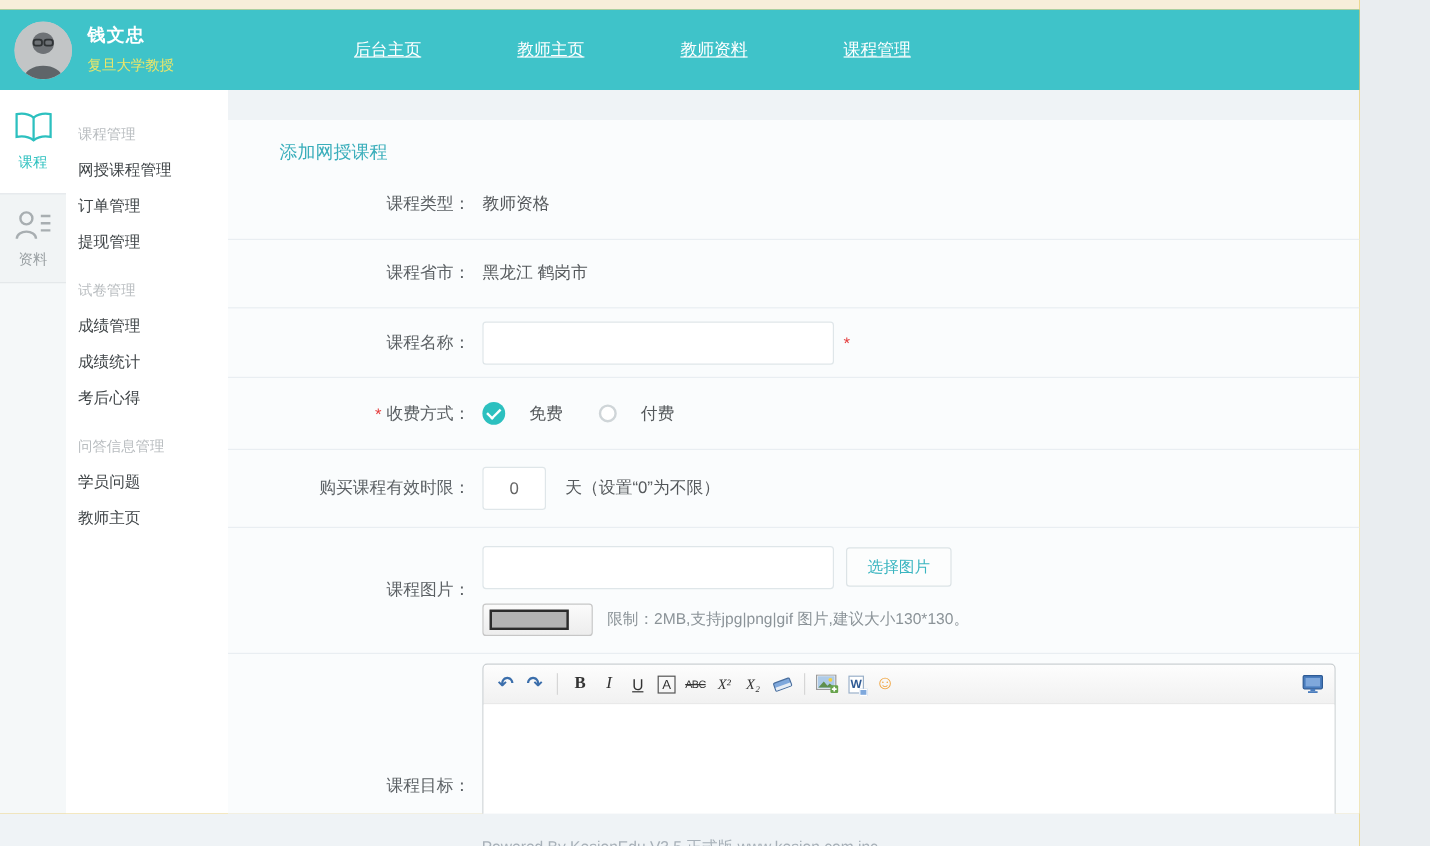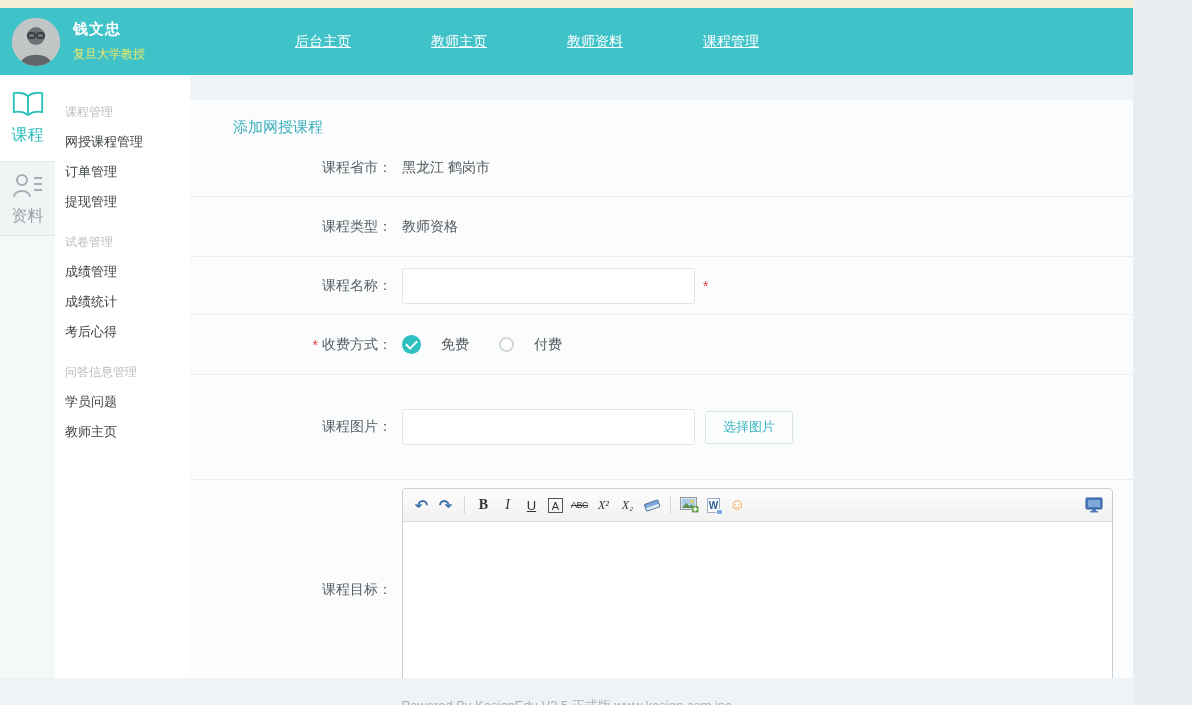--- a/index.html
+++ b/index.html
@@ -16,21 +16,21 @@
   .user-name { color:#fff; font-size:15px; font-weight:bold; letter-spacing:1px; }
   .user-role { color:#ece668; font-size:12px; margin-top:7px; }
   .topnav { display:flex; gap:80px; margin-left:150px; }
   .topnav .nav-item { color:#fff; font-size:14px; cursor:pointer; white-space:nowrap;text-decoration:underline; }
   
   .body { display:flex; height:603px; }
   .icon-col { width:55px; background:#f5f8f9; flex:none; }
   .icon-tab { display:flex; flex-direction:column; align-items:center; justify-content:center; gap:7px; cursor:pointer; }
   .icon-tab.course { height:86px; background:#fff; color:#2cc0bf; }
   .icon-tab.profile { height:75px; background:#f1f4f5; border-top:1px solid #e4e8ea; border-bottom:1px solid #e4e8ea; color:#9aa0a3; }
-  .icon-tab .tab-label { font-size:16px; }
+  .icon-tab .tab-label { font-size:12px; }
   .menu-col { width:135px; background:#fff; flex:none; padding:22px 0 0 10px; }
   .menu-header { color:#b9bdc0; font-size:12px; line-height:30px; }
   .menu-header + .menu-header, .menu-item + .menu-header { margin-top:10px; }
   .menu-item { color:#3f4447; font-size:13px; line-height:30px; cursor:pointer; }
   
   .content { flex:1; background:#eff3f6; }
   .panel { margin-top:25px; background:#fafcfd; height:578px; }
   .page-title { color:#3aaebb; font-size:15px; font-weight:normal; padding:18px 0 0 43px; height:40px; }
   .form-row { display:flex; border-bottom:1px solid #e9eef2; }
   .row-label { width:202px; flex:none; display:flex; align-items:center; justify-content:flex-end; color:#5c6165; font-size:14px; gap:4px; text-align:right; }
@@ -138,28 +138,28 @@
       <div class="menu-item">考后心得</div>
       <div class="menu-header">问答信息管理</div>
       <div class="menu-item">学员问题</div>
       <div class="menu-item">教师主页</div>
     </aside>
 
     <main class="content">
       <div class="panel">
         <h2 class="page-title">添加网授课程</h2>
 
+        <div class="form-row r-type">
+          <div class="row-label">课程类型：</div>
+          <div class="row-value">教师资格</div>
+        </div>
+
         <div class="form-row r-prov">
           <div class="row-label">课程省市：</div>
           <div class="row-value">黑龙江 鹤岗市</div>
-        </div>
-
-        <div class="form-row r-type">
-          <div class="row-label">课程类型：</div>
-          <div class="row-value">教师资格</div>
         </div>
 
         <div class="form-row r-name">
           <div class="row-label">课程名称：</div>
           <div class="row-value">
             <input class="text-input" type="text" value="" style="">
             <span class="req after-req">*</span>
           </div>
         </div>
 
@@ -173,27 +173,40 @@
               <span class="radio-checked"></span>
               <span>免费</span>
             </span>
             <span class="radio">
               <span class="radio-unchecked"></span>
               <span>付费</span>
             </span>
           </div>
         </div>
 
+        <div class="form-row r-valid">
+          <div class="row-label">购买课程有效时限：</div>
+          <div class="row-value">
+            <input class="small-input" type="text" value="0" style="">
+            <span class="suffix-text">天（设置“0”为不限）</span>
+          </div>
+        </div>
 
         <div class="form-row r-img">
           <div class="row-label">课程图片：</div>
           <div class="row-value">
             <div class="img-line">
               <input class="text-input" type="text" value="" style="">
               <button class="choose-btn">选择图片</button>
+            </div>
+            <div class="img-line">
+              <div class="upload-widget">
+                <div class="upload-inner"></div>
+              </div>
+              <span class="img-hint">限制：2MB,支持jpg|png|gif 图片,建议大小130*130。</span>
             </div>
           </div>
         </div>
 
         <div class="form-row r-goal">
           <div class="row-label">课程目标：</div>
           <div class="row-value">
             <div class="editor">
               <div class="editor-toolbar">
                 <span class="tbtn t-undo">↶</span>

